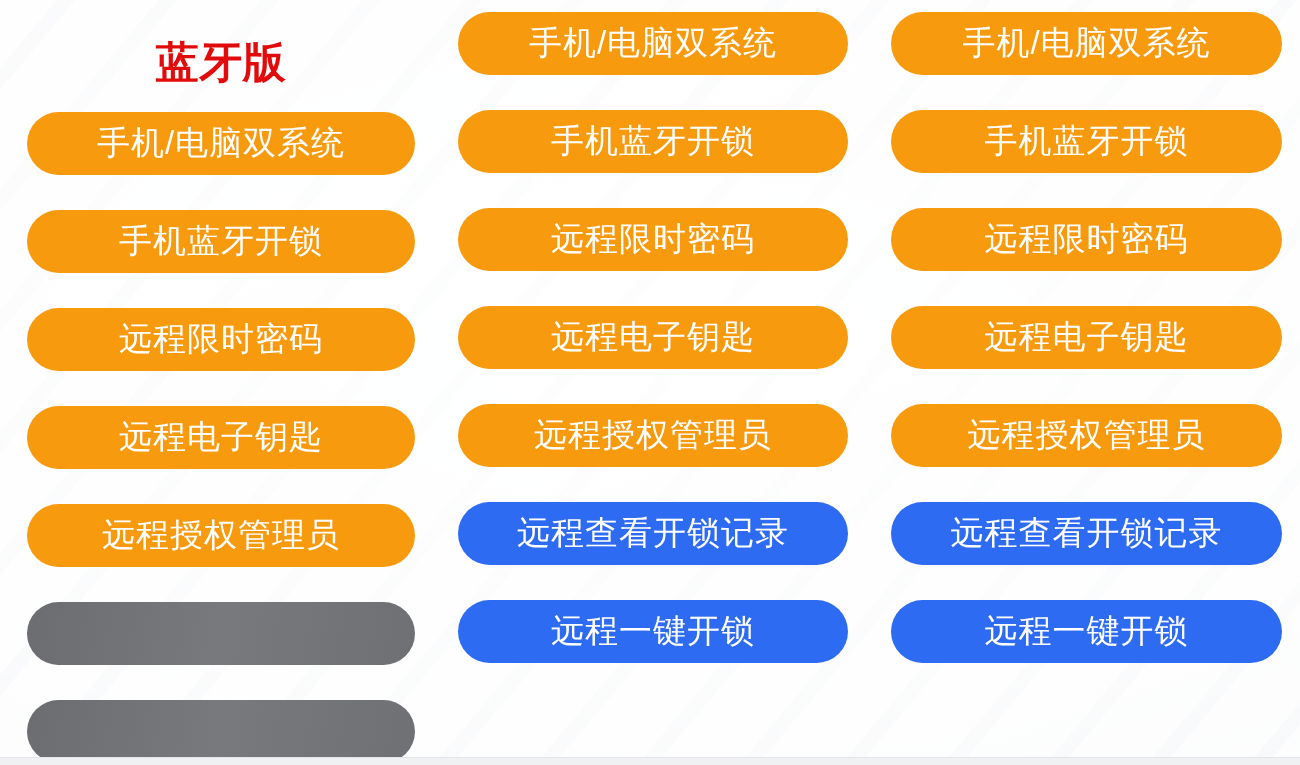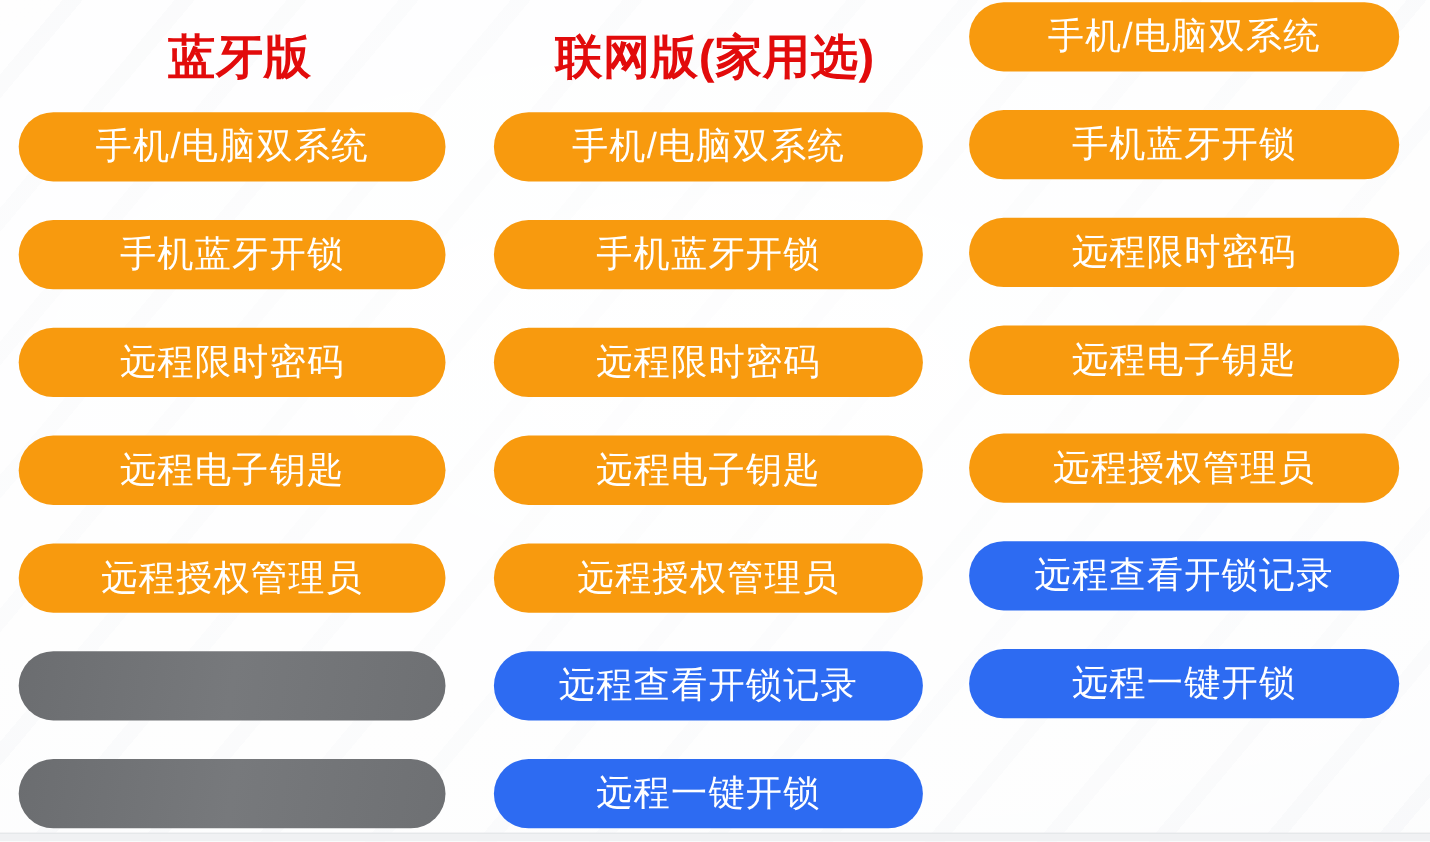--- a/index.html
+++ b/index.html
@@ -56,22 +56,22 @@
     border-top: 1px solid #e3e5e8;
     box-sizing: border-box;
   }
 
   
   #grid {
     position: absolute;
     inset: 0;
     display: grid;
     grid-template-columns: 1fr 1fr 1fr;
-    column-gap: 0px;
-    padding: 2px;
+    column-gap: 13px;
+    padding: 12px;
     box-sizing: border-box;
   }
 
   .column {
     position: relative;
     display: flex;
     flex-direction: column;
     align-items: center;
     padding: 0 15px;
     box-sizing: border-box;
@@ -150,21 +150,20 @@
         <div class="pill orange">手机蓝牙开锁</div>
         <div class="pill orange">远程限时密码</div>
         <div class="pill orange">远程电子钥匙</div>
         <div class="pill orange">远程授权管理员</div>
         <div class="pill gray"></div>
         <div class="pill gray"></div>
       </div>
     </div>
 
     <div class="column">
-      <div class="col-header">联网版(家用选)</div>
       <div class="rows">
         <div class="pill orange">手机/电脑双系统</div>
         <div class="pill orange">手机蓝牙开锁</div>
         <div class="pill orange">远程限时密码</div>
         <div class="pill orange">远程电子钥匙</div>
         <div class="pill orange">远程授权管理员</div>
         <div class="pill blue">远程查看开锁记录</div>
         <div class="pill blue">远程一键开锁</div>
       </div>
     </div>

